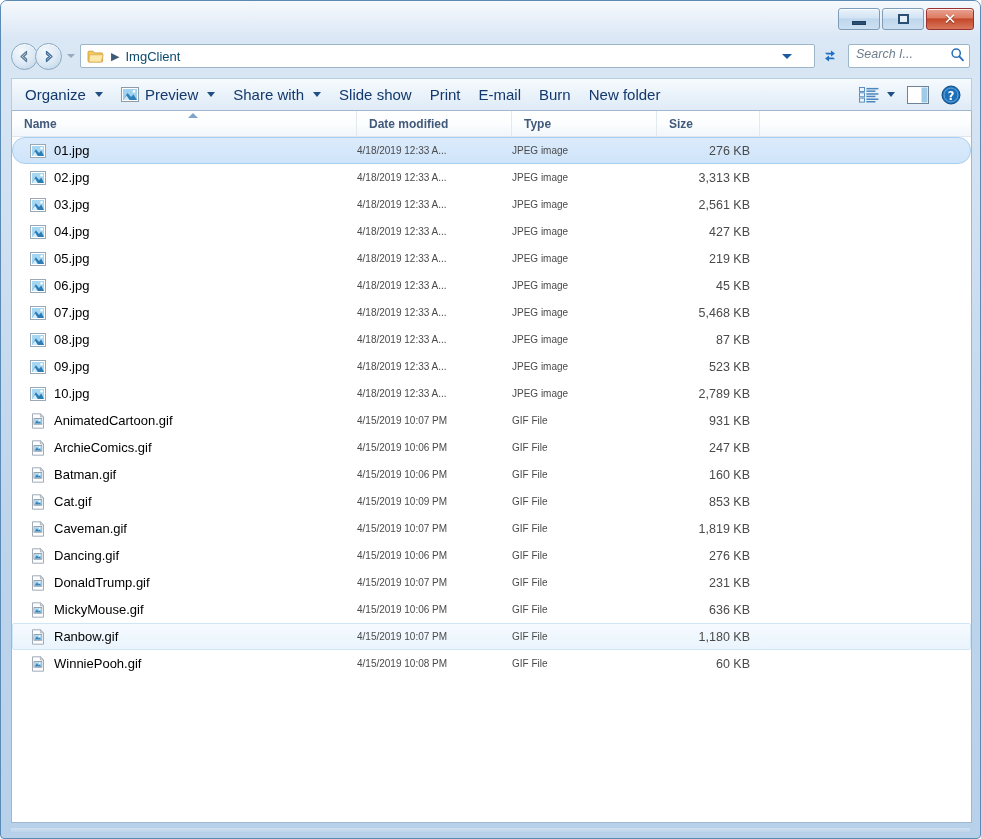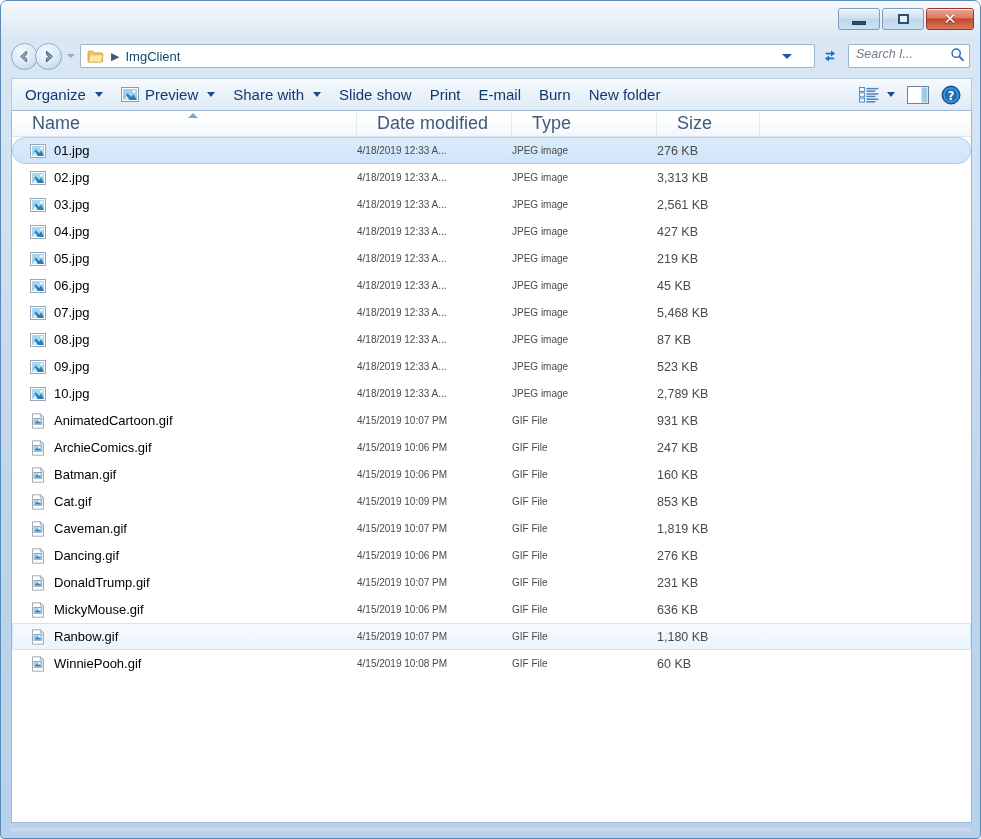--- a/index.html
+++ b/index.html
@@ -215,28 +215,29 @@
     overflow: hidden;
   }
   #col-header {
     height: 26px;
     background: linear-gradient(to bottom, #ffffff 0%, #fbfdfe 50%, #f2f7fb 100%);
     border-bottom: 1px solid #dfe7ee;
     display: flex;
     position: relative;
   }
   .col {
-    font-size: 18px;
+    font-size: 12px;
     color: #41597a;
     display: flex;
     align-items: center;
-    padding-left: 20px;
+    padding-left: 12px;
     border-right: 1px solid #e2e9ef;
     position: relative;
     height: 100%;
+    font-weight: bold;
   }
   .col.c-name { width: 345px; }
   .col.c-date { width: 155px; align-items: center; }
   .col.c-type { width: 145px; }
   .col.c-size { width: 103px; }
   .col.c-rest { flex: 1; border-right: none; }
   #sort-arrow {
     position: absolute;
     left: 176px; top: 2px;
     width: 0; height: 0;
@@ -284,21 +285,21 @@
   .cell-type {
     width: 145px;
     font-size: 10px;
     color: #4a4a4a;
     white-space: nowrap;
   }
   .cell-size {
     width: 93px;
     font-size: 12.5px;
     color: #4a4a4a;
-    text-align: left;
+    text-align: right;
     white-space: nowrap;
   }
 
   
   .ficon { width: 16px; height: 16px; flex: 0 0 16px; position: relative; display:block; }
 
   
   #bottom-strip {
     position: absolute;
     left: 10px; right: 10px; bottom: 6px;

